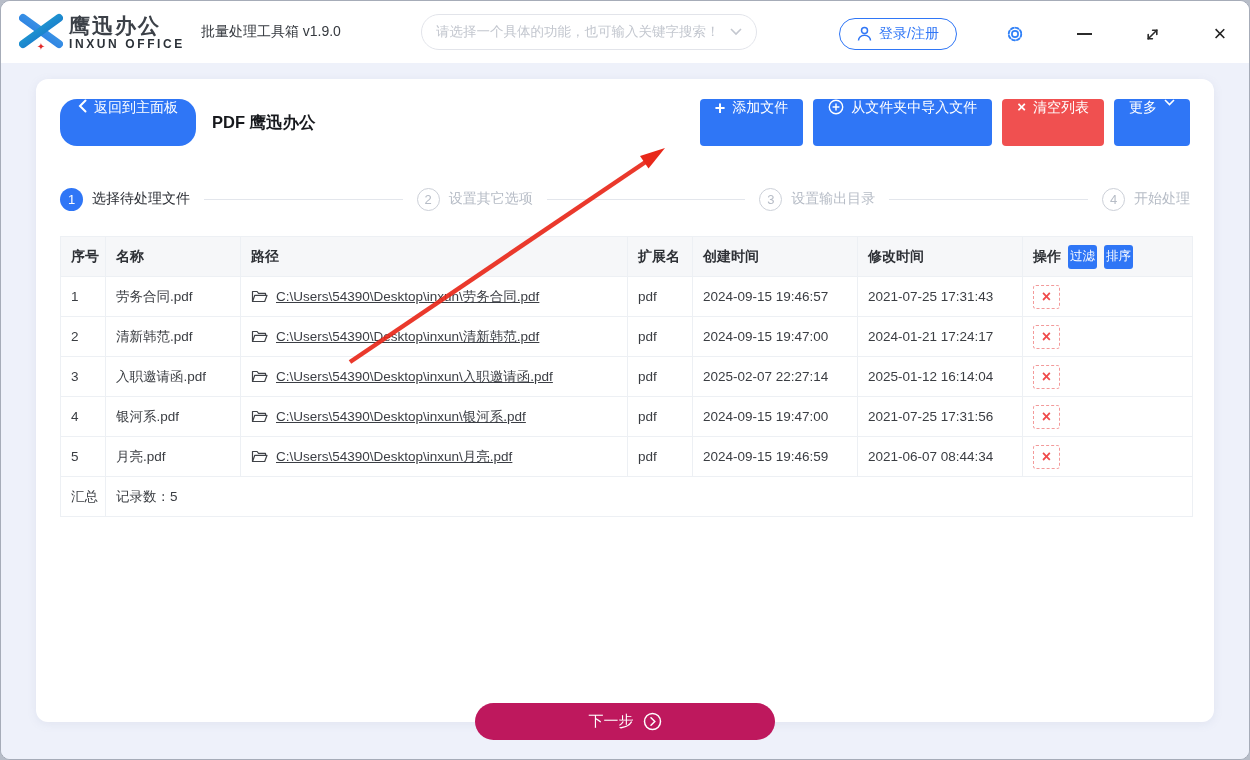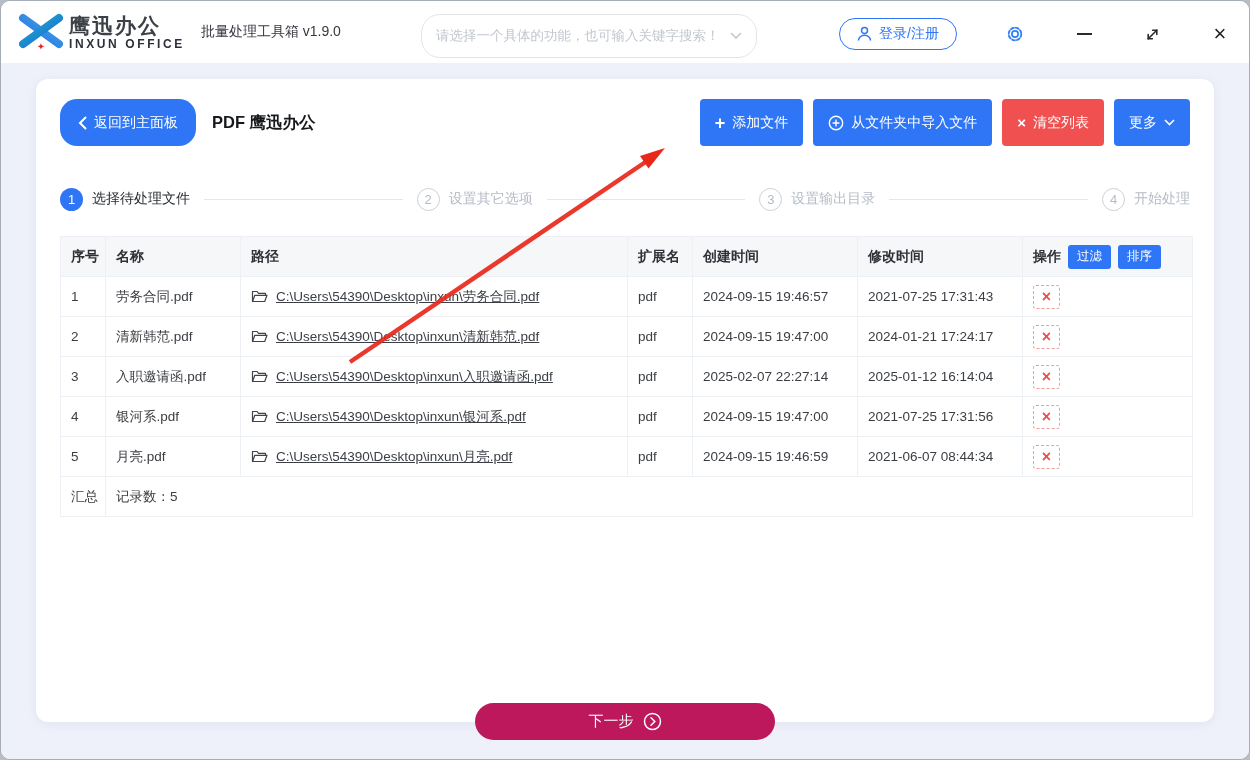--- a/index.html
+++ b/index.html
@@ -10,21 +10,21 @@
 
   
   .hdr{position:relative;height:62px;background:#fff;border-bottom:1px solid #eceef4;
     display:flex;align-items:center;}
   .logo{display:flex;align-items:center;margin-left:18px;}
   .logo-mark{width:44px;height:38px;}
   .logo-txt{margin-left:6px;line-height:1;}
   .logo-cn{font-size:21px;font-weight:bold;color:#3c4148;letter-spacing:2px;}
   .logo-en{font-size:12px;font-weight:bold;color:#2b3138;letter-spacing:2.6px;margin-top:2px;}
   .app-title{margin-left:16px;font-size:14px;color:#35393f;}
-  .search{position:absolute;left:420px;top:13px;width:336px;height:44px;box-sizing:border-box;
+  .search{position:absolute;left:420px;top:13px;width:336px;height:36px;box-sizing:border-box;
     border:1px solid #e2e4ea;border-radius:19px;display:flex;align-items:center;
     padding:0 14px;background:#fff;cursor:pointer;}
   .search-ph{flex:1;font-size:13.5px;color:#c3c7cf;white-space:nowrap;overflow:hidden;}
   .hdr-right{position:absolute;right:20px;top:0;height:66px;display:flex;align-items:center;}
   .login-btn{display:flex;align-items:center;gap:7px;height:32px;padding:0 17px;
     border:1px solid #2f76f6;border-radius:17px;color:#2f76f6;font-size:14px;
     background:#fff;cursor:pointer;}
   .gear{margin-left:48px;cursor:pointer;display:flex;}
   .winbtn{margin-left:50px;cursor:pointer;display:flex;align-items:center;justify-content:center;
     width:18px;height:18px;color:#2b2b2b;}
@@ -32,21 +32,21 @@
   .close-glyph{font-size:22px;line-height:18px;color:#222;}
 
   
   .main{position:absolute;top:62px;left:0;right:0;bottom:0;background:#eef1fa;}
   .card{position:absolute;top:16px;left:35px;right:35px;bottom:37px;background:#fff;
     border-radius:12px;box-shadow:0 2px 10px rgba(130,140,170,.12);}
   .card-inner{padding:20px 24px 0;}
 
   
   .tb{display:flex;align-items:center;}
-  .btn{display:inline-flex;align-items:center;gap:7px;height:47px;border:none;cursor:pointer;
+  .btn{display:inline-flex;gap:7px;height:47px;border:none;cursor:pointer;
     font-size:14px;color:#fff;font-family:inherit;}
   .btn-back{background:#2f76f6;border-radius:17px;padding:0 18px;}
   .page-title{margin-left:16px;font-size:16.5px;font-weight:bold;color:#17191d;}
   .tb-actions{margin-left:auto;display:flex;gap:10px;}
   .btn-sq{border-radius:4px;padding:0 15px;background:#2f76f6;}
   .btn-danger{background:#f05050;}
   .plus-glyph{font-size:18px;font-weight:bold;line-height:1;}
   .x-glyph{font-size:15px;font-weight:bold;line-height:1;}
 
   
@@ -63,21 +63,21 @@
 
   
   table{width:100%;border-collapse:collapse;table-layout:fixed;margin-top:24px;border-radius:22px;}
   th,td{border:1px solid #edf0f4;height:40px;padding:0 10px;text-align:left;
     font-size:13.5px;color:#3a3d42;overflow:hidden;white-space:nowrap;box-sizing:border-box;}
   th{background:#f6f7f9;font-weight:bold;color:#2e3136;font-size:14px;}
   .col-idx{width:45px;}  .col-name{width:135px;} .col-path{width:387px;}
   .col-ext{width:65px;}  .col-time{width:165px;} .col-act{width:170px;}
   .hdr-act{display:flex;align-items:center;gap:7px;height:100%;}
   .mini-btn{background:#2f76f6;color:#fff;font-size:12.5px;border:none;border-radius:3px;
-    height:24px;padding:0 9px;cursor:pointer;font-family:inherit;}
+    height:24px;padding:0 2px;cursor:pointer;font-family:inherit;}
   .path-cell{display:flex;align-items:center;gap:8px;height:100%;}
   .path-link{color:#3b3e44;text-decoration:underline;font-size:13.5px;}
   .del-btn{display:inline-flex;align-items:center;justify-content:center;width:27px;height:24px;
     border:1px dashed #f39a9a;border-radius:3px;background:#fff;cursor:pointer;
     color:#f04b4b;font-size:16px;font-weight:bold;line-height:1;font-family:inherit;}
   .sum-label{color:#3a3d42;}
 
   
   .next-btn{position:absolute;left:50%;transform:translateX(-50%);bottom:-18px;
     width:300px;height:37px;border-radius:19px;background:#be185d;border:none;cursor:pointer;

